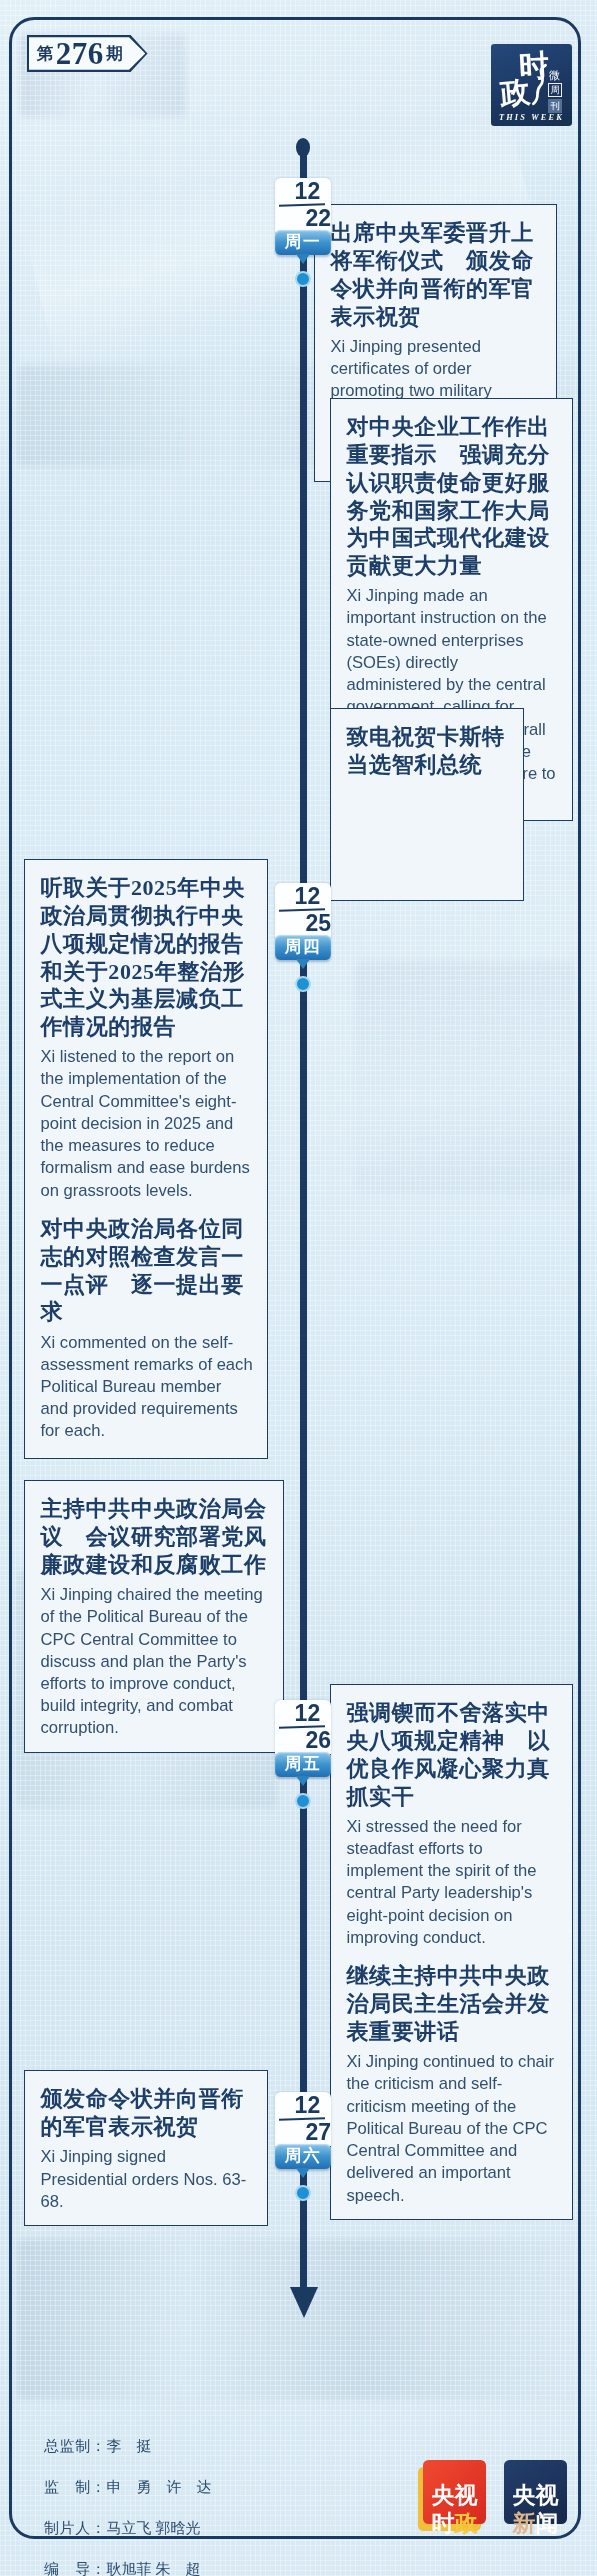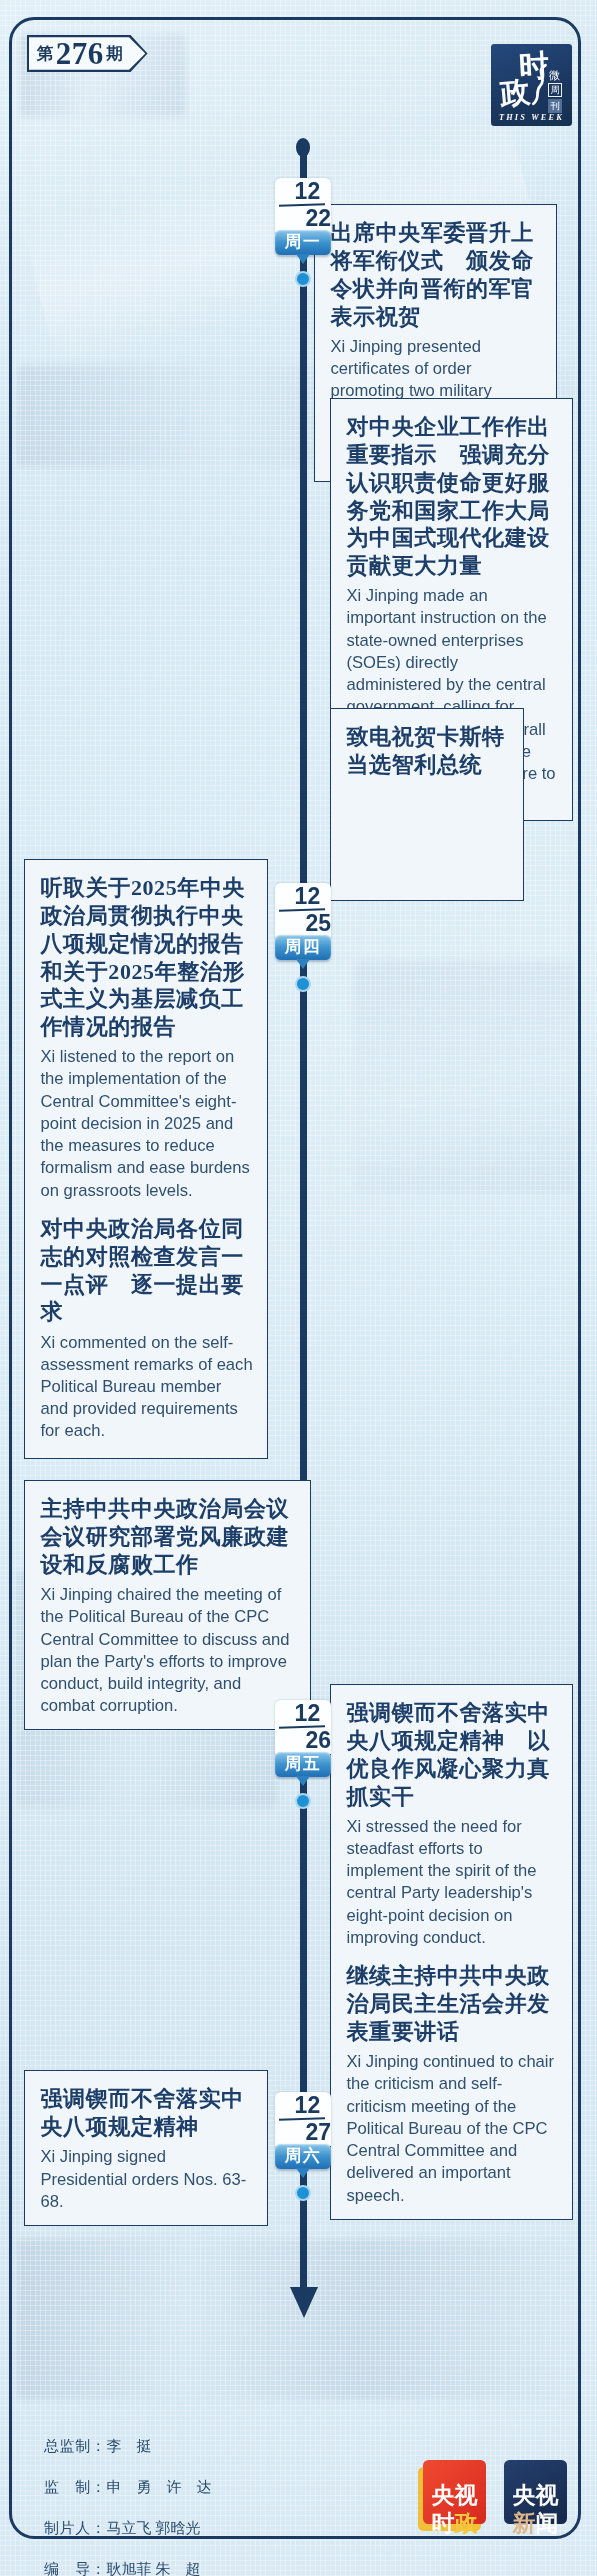--- a/index.html
+++ b/index.html
@@ -211,41 +211,41 @@
     <div class="sec">
       <div class="zh">听取关于2025年中央政治局贯彻执行中央八项规定情况的报告和关于2025年整治形式主义为基层减负工作情况的报告</div>
       <div class="en">Xi listened to the report on the implementation of the Central Committee's eight-point decision in 2025 and the measures to reduce formalism and ease burdens on grassroots levels.</div>
     </div>
     <div class="sec">
       <div class="zh">对中央政治局各位同志的对照检查发言一一点评　逐一提出要求</div>
       <div class="en">Xi commented on the self-assessment remarks of each Political Bureau member and provided requirements for each.</div>
     </div>
   </div>
 
-  <div class="card" style="left:24px;top:1480px;width:287px;min-height:242px;">
+  <div class="card" style="left:24px;top:1480px;width:260px;min-height:242px;">
     <div class="sec">
       <div class="zh">主持中共中央政治局会议　会议研究部署党风廉政建设和反腐败工作</div>
       <div class="en">Xi Jinping chaired the meeting of the Political Bureau of the CPC Central Committee to discuss and plan the Party's efforts to improve conduct, build integrity, and combat corruption.</div>
     </div>
   </div>
 
   <div class="card" style="left:330px;top:1684px;width:243px;min-height:380px;">
     <div class="sec">
       <div class="zh">强调锲而不舍落实中央八项规定精神　以优良作风凝心聚力真抓实干</div>
       <div class="en">Xi stressed the need for steadfast efforts to implement the spirit of the central Party leadership's eight-point decision on improving conduct.</div>
     </div>
     <div class="sec">
       <div class="zh">继续主持中共中央政治局民主生活会并发表重要讲话</div>
       <div class="en">Xi Jinping continued to chair the criticism and self-criticism meeting of the Political Bureau of the CPC Central Committee and delivered an important speech.</div>
     </div>
   </div>
 
   <div class="card" style="left:24px;top:2070px;width:244px;min-height:136px;">
     <div class="sec">
-      <div class="zh">强调锲而不舍落实中央八项规定精神</div>
+      <div class="zh">颁发命令状并向晋衔的军官表示祝贺</div>
       <div class="en">Xi Jinping signed Presidential orders Nos. 63-68.</div>
     </div>
   </div>
 
   <div class="credits">
     <div class="row"><span class="role">总监制：</span><span class="names">李　挺</span></div>
     <div class="row"><span class="role">监　制：</span><span class="names">申　勇　许　达</span></div>
     <div class="row"><span class="role">制片人：</span><span class="names">马立飞 郭晗光</span></div>
     <div class="row"><span class="role">编　导：</span><span class="names">耿旭菲 朱　超</span></div>
     <div class="row"><span class="role">摄　像：</span><span class="names">总台时政新闻中心摄像团队</span></div>

